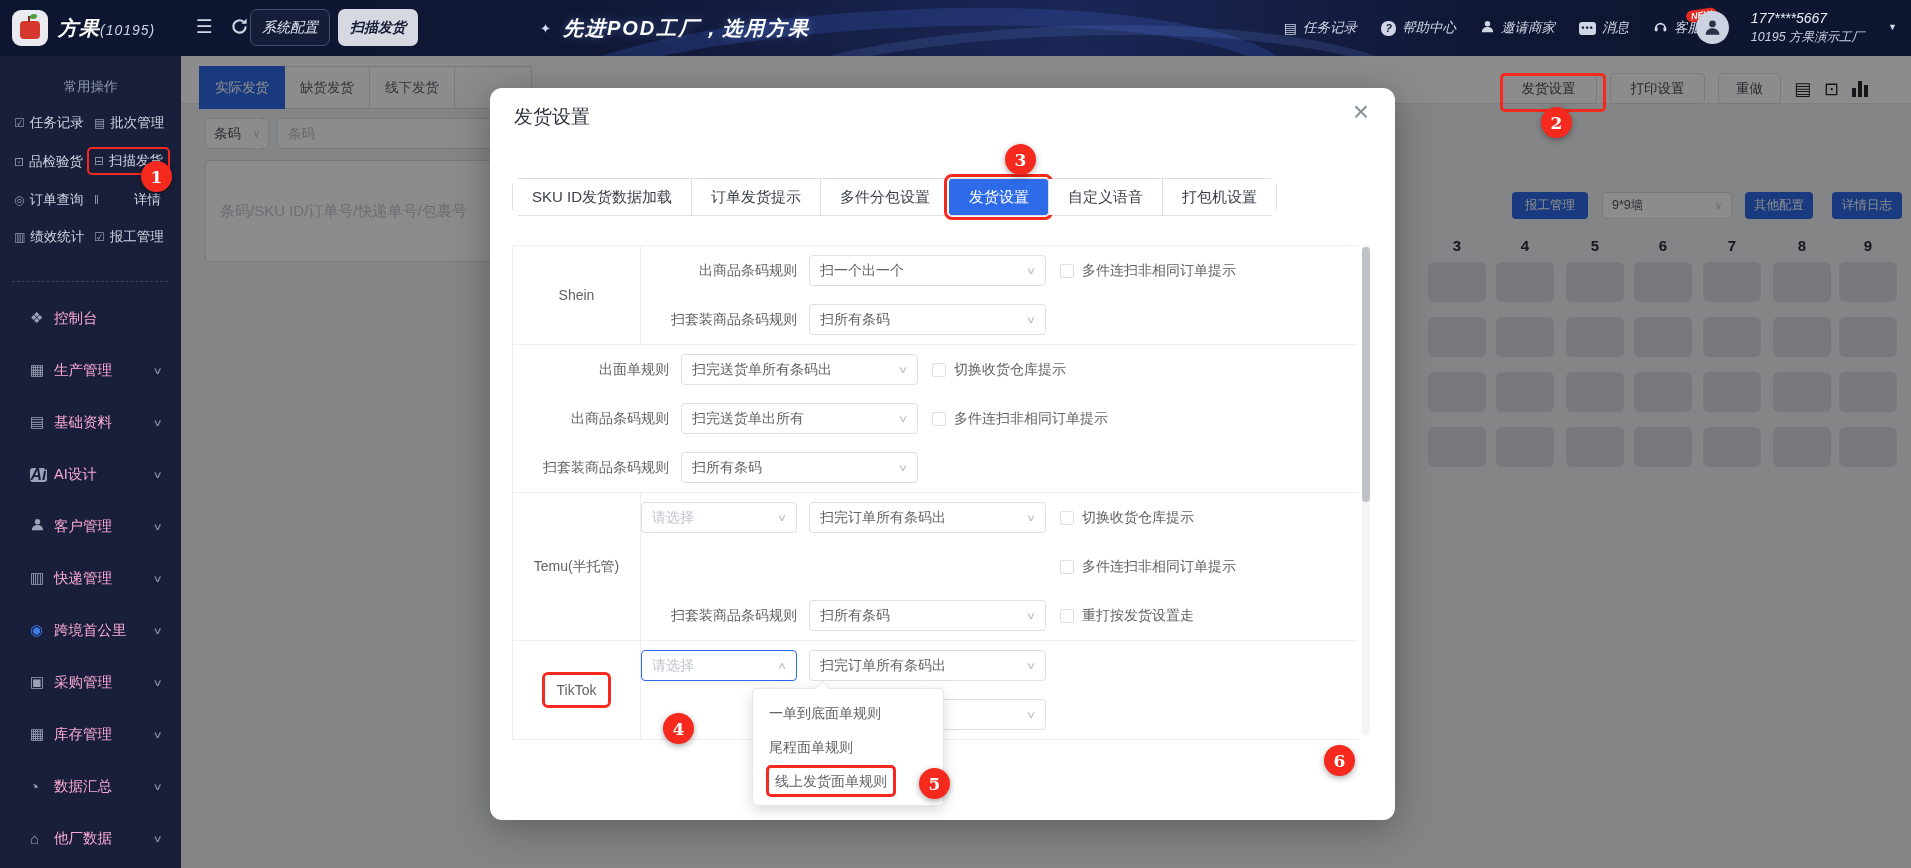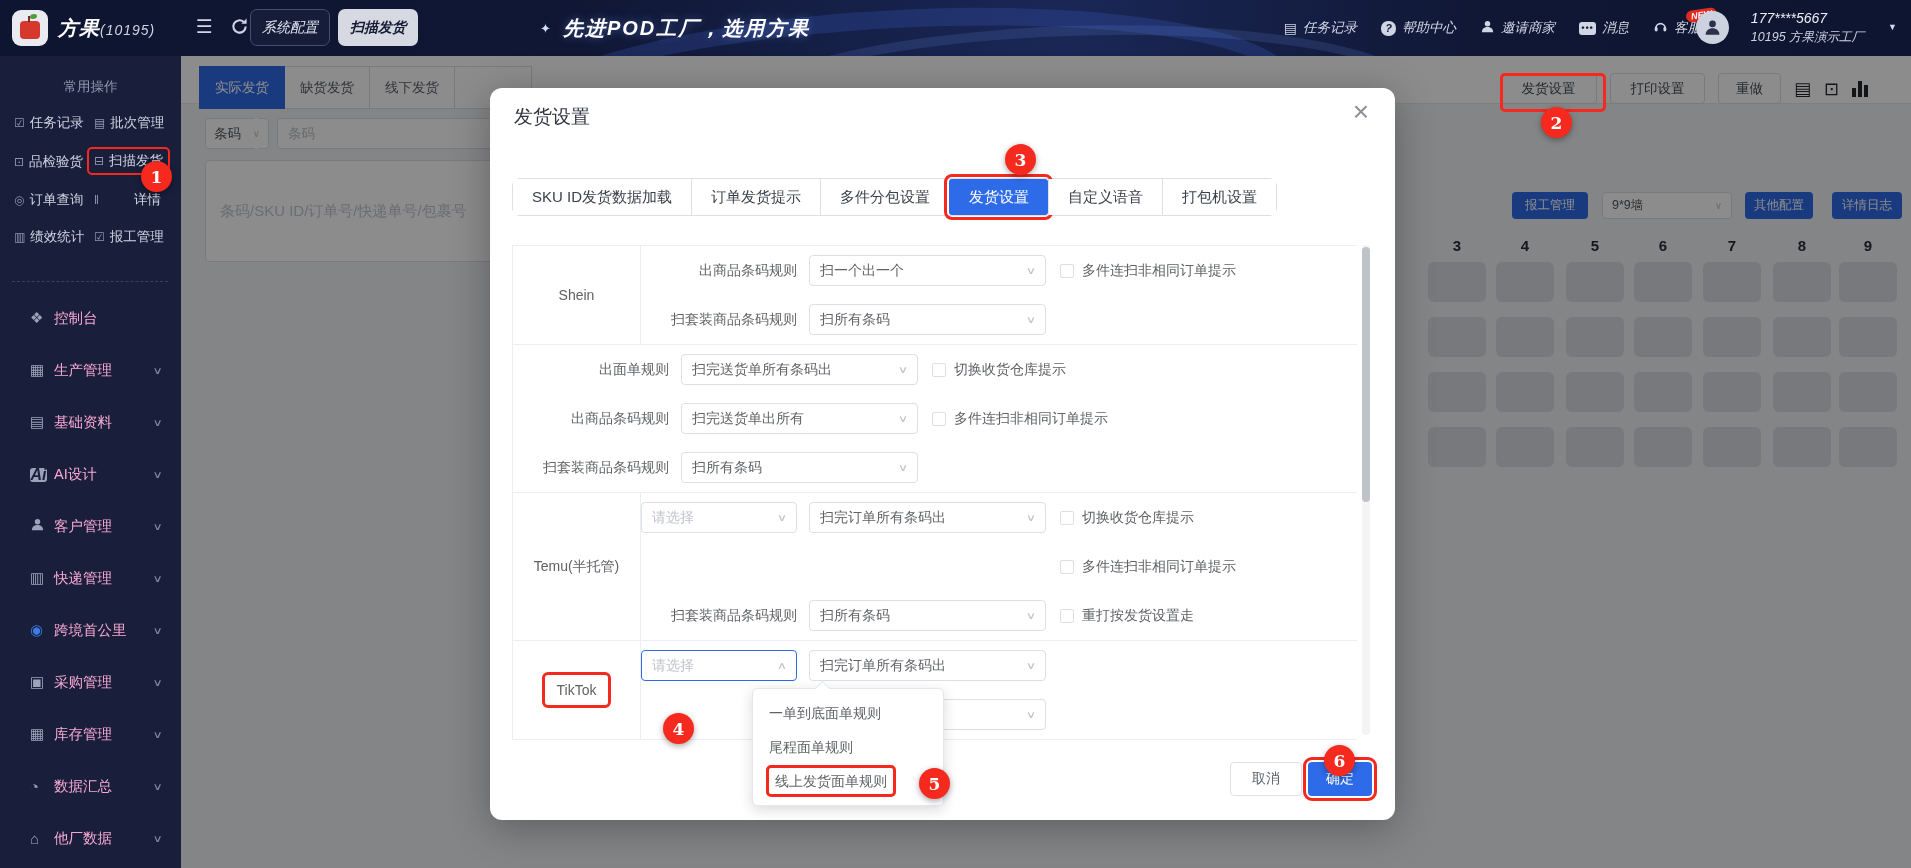--- a/index.html
+++ b/index.html
@@ -578,24 +578,20 @@
               </div>
               <div class="zoneC"></div>
             </div>
           </div>
         </div>
       </div>
   </div>
   <div class="m-scroll">
       <div class="m-thumb"></div>
     </div>
-  <div class="m-footer">
-    <div class="btn-cancel">取消</div>
-    <div class="btn-confirm">确定</div>
-  </div>
 </div>
 
 <div class="ddpanel" id="ddpanel">
     <div class="dd-item">一单到底面单规则</div>
     <div class="dd-item">尾程面单规则</div>
     <div class="dd-item"><span class="red-inline">线上发货面单规则</span></div>
   </div>
 
 <div class="anno" id="anno">
     <div class="anno-box" style="left: 1500px; top: 73px; width: 106px; height: 39px;"></div>

